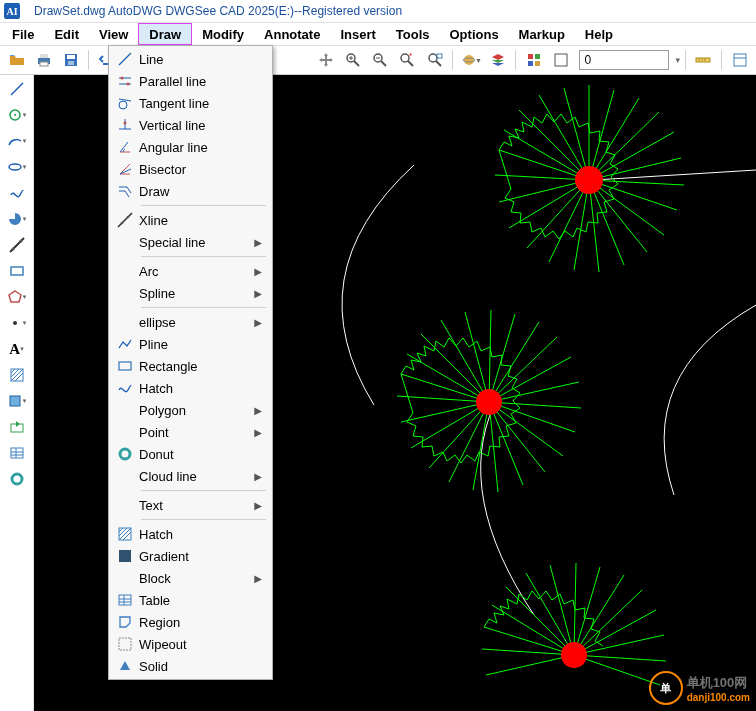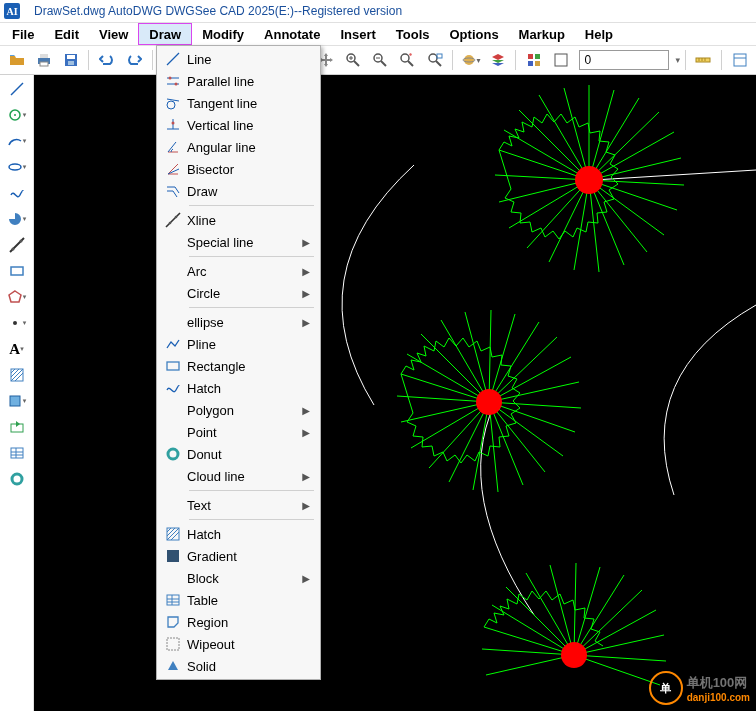--- a/index.html
+++ b/index.html
@@ -10,21 +10,21 @@
 .menubar .menu-item { padding: 2px 10px; display: flex; align-items: center; cursor: default; font-weight: bold; }
 .menubar .menu-item.active { background: #d9eaf9; border: 1px solid #d946ef; }
 .toolbar { height: 30px; display: flex; align-items: center; padding: 2px 4px; border-top: 1px solid #e0e0e0; border-bottom: 1px solid #d0d0d0; gap: 2px; }
 .tool-btn { width: 26px; height: 24px; display: flex; align-items: center; justify-content: center; border: 1px solid transparent; }
 .tool-sep { width: 1px; height: 20px; background: #d0d0d0; margin: 0 3px; }
 .layer-input { width: 90px; height: 20px; border: 1px solid #999; font-size: 12px; padding: 0 4px; margin: 0 4px; }
 .workarea { position: relative; height: 636px; display: flex; }
 .side-toolbar { width: 34px; background: #fff; display: flex; flex-direction: column; align-items: center; padding: 4px 0; gap: 6px; border-right: 1px solid #e0e0e0; }
 .side-btn { width: 22px; height: 20px; display: flex; align-items: center; justify-content: center; }
 .canvas { flex: 1; background: #000; position: relative; overflow: hidden; }
-.dropdown { position: absolute; left: 108px; top: 45px; width: 165px; background: #f7f7f7; border: 1px solid #b0b0b0; box-shadow: 2px 2px 4px rgba(0,0,0,0.3); font-size: 13px; z-index: 100; padding: 2px; margin-left: 48px; }
+.dropdown { position: absolute; left: 108px; top: 45px; width: 165px; background: #f7f7f7; border: 1px solid #b0b0b0; box-shadow: 2px 2px 4px rgba(0,0,0,0.3); font-size: 13px; z-index: 100; padding: 2px; }
 .dd-item { display: flex; align-items: center; height: 22px; padding: 0 8px 0 0; }
 .dd-icon { width: 28px; display: flex; align-items: center; justify-content: center; }
 .dd-label { flex: 1; }
 .dd-arrow { font-size: 10px; color: #555; }
 .dd-sep { height: 1px; background: #d0d0d0; margin: 3px 4px 3px 30px; }
 svg.ico { width: 16px; height: 16px; }
 .watermark { position: absolute; right: 6px; bottom: 6px; display: flex; align-items: center; gap: 4px; color: #ff8800; font-size: 13px; font-weight: bold; }
 .watermark .wm-logo { width: 34px; height: 34px; border: 2px solid #ff8800; border-radius: 50%; display: flex; align-items: center; justify-content: center; color: #fff; font-size: 11px; }
 </style>
 </head>
@@ -404,21 +404,21 @@
     <span class="dd-arrow">▶</span>
   </div>
     <div class="dd-sep"></div>
     <div class="dd-item">
     <span class="dd-icon"></span>
     <span class="dd-label">Arc</span>
     <span class="dd-arrow">▶</span>
   </div>
     <div class="dd-item">
     <span class="dd-icon"></span>
-    <span class="dd-label">Circle</span>
+    <span class="dd-label">Spline</span>
     <span class="dd-arrow">▶</span>
   </div>
     <div class="dd-sep"></div>
     <div class="dd-item">
     <span class="dd-icon"></span>
     <span class="dd-label">ellipse</span>
     <span class="dd-arrow">▶</span>
   </div>
     <div class="dd-item">
     <span class="dd-icon">

